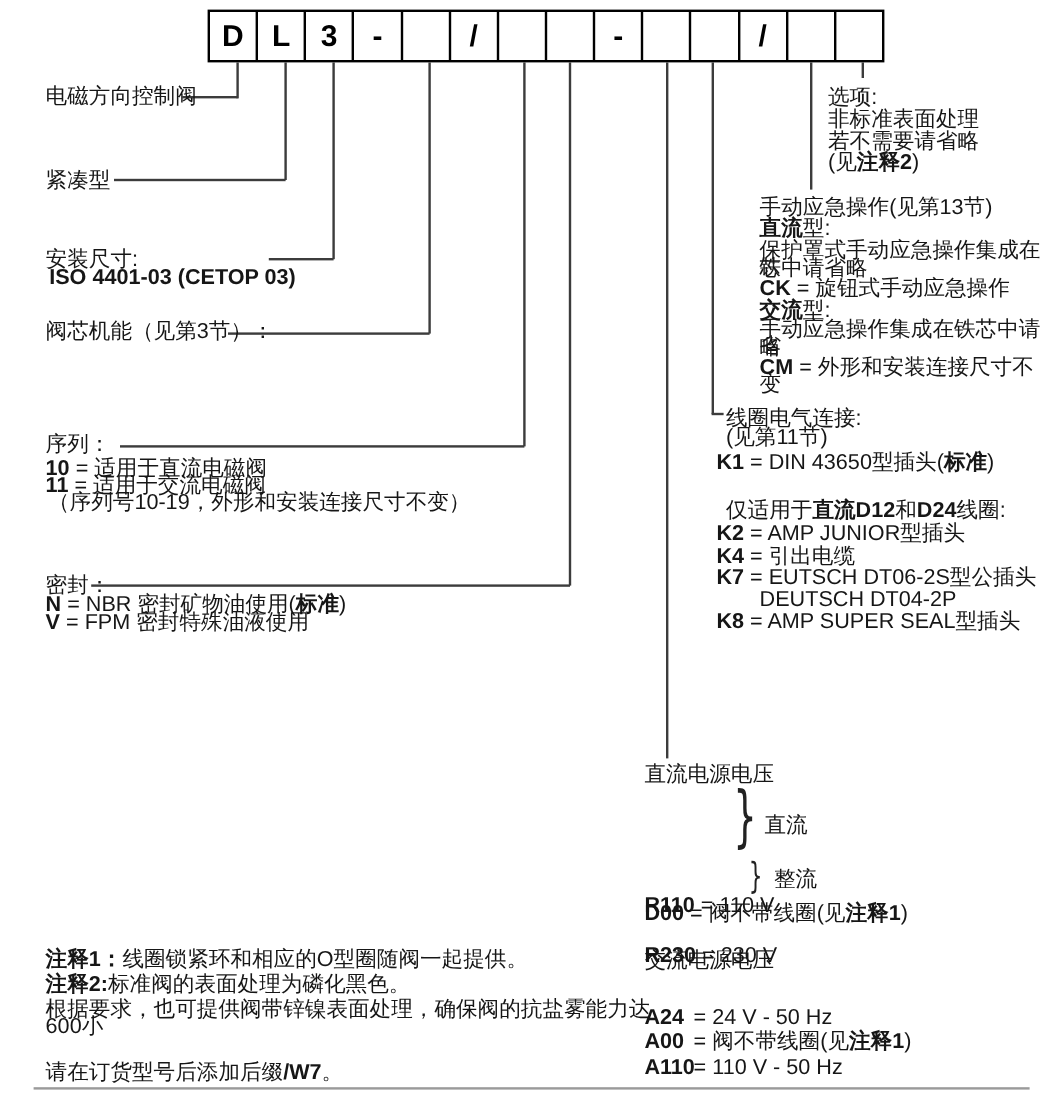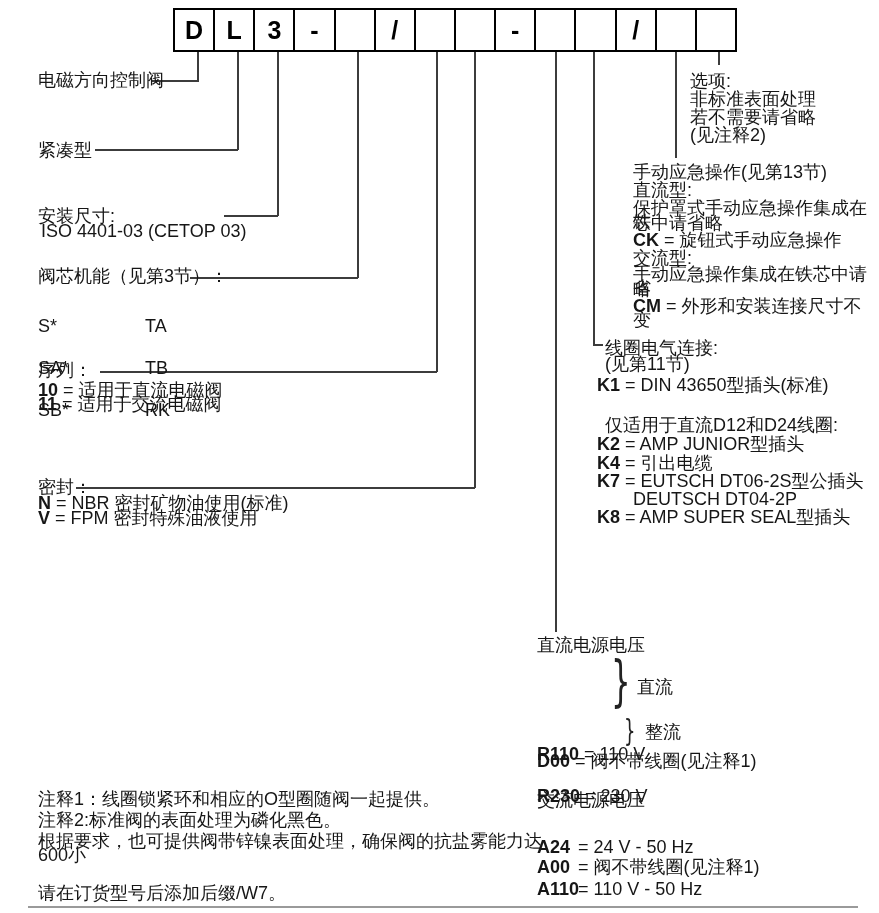--- a/index.html
+++ b/index.html
@@ -9,21 +9,21 @@
   .boxrow{position:absolute;left:173px;top:8px;width:564px;height:44px;display:flex;
           border:2px solid #000;box-sizing:border-box;background:#fff;}
   .cell{flex:1 1 0;display:flex;align-items:center;justify-content:center;
         font-size:25px;font-weight:bold;color:#000;border-left:2px solid #000;line-height:1;}
   .cell:first-child{border-left:none;}
   
   .v{position:absolute;width:1.5px;background:#3c3c3c;}
   .h{position:absolute;height:1.5px;background:#3c3c3c;}
   
   .t{position:absolute;font-size:18px;line-height:14px;white-space:pre-wrap;}
-  .b{font-weight:normal;}
+  .b{font-weight:bold;}
   .rows .r{line-height:14px;}
   .col1{display:inline-block;width:107px;}
   .code{font-weight:bold;text-align:right;}
   .acode{display:inline-block;width:36px;font-weight:bold;}
   .brace{position:absolute;color:#222;transform-origin:left top;font-family:"DejaVu Sans",sans-serif;}
   .rule{position:absolute;background:#9a9a9a;}
 </style>
 </head>
 <body>
 
@@ -63,29 +63,25 @@
   <div class="h" style="left:593px;top:344px;width:10px"></div>
   <div class="v" style="left:675px;top:52px;height:106px"></div>
   <div class="v" style="left:718px;top:52px;height:13px"></div>
 
   <div class="t" style="left:38px;top:73px">电磁方向控制阀</div>
   <div class="t" style="left:38px;top:143px">紧凑型</div>
   <div class="t" style="left:38px;top:209px">安装尺寸:</div>
   <div class="t b" style="left:41px;top:224px">ISO 4401-03 (CETOP 03)</div>
 
   <div class="t" style="left:38px;top:269px">阀芯机能（见第3节）：</div>
-  <div class="t rows b" style="left:38px;top:291px">
-    <div class="r"><span class="col1">S*</span><span>TA</span></div>
-    <div class="r"><span class="col1">SA*</span><span>TB</span></div>
-    <div class="r"><span class="col1">SB*</span><span>RK</span></div>
-  </div>
 
   <div class="t" style="left:38px;top:363px">序列：</div>
   <div class="t" style="left:38px;top:383px"><span class="code">10</span><span> = 适用于直流电磁阀</span></div>
   <div class="t" style="left:38px;top:397px"><span class="code">11</span><span> = 适用于交流电磁阀</span></div>
+  <div class="t" style="left:40px;top:411px">（序列号10-19，外形和安装连接尺寸不变）</div>
 
   <div class="t" style="left:38px;top:480px">密封：</div>
   <div class="t" style="left:38px;top:496px"><span class="code">N</span><span> = NBR 密封矿物油使用(</span><span class="b">标准</span><span>)</span></div>
   <div class="t" style="left:38px;top:511px"><span class="code">V</span><span> = FPM 密封特殊油液使用</span></div>
 
   <div class="t" style="left:690px;top:74px">选项:</div>
   <div class="t" style="left:690px;top:92px">非标准表面处理</div>
   <div class="t" style="left:690px;top:110px">若不需要请省略</div>
   <div class="t" style="left:690px;top:128px"><span>(见</span><span class="b">注释2</span><span>)</span></div>
 

